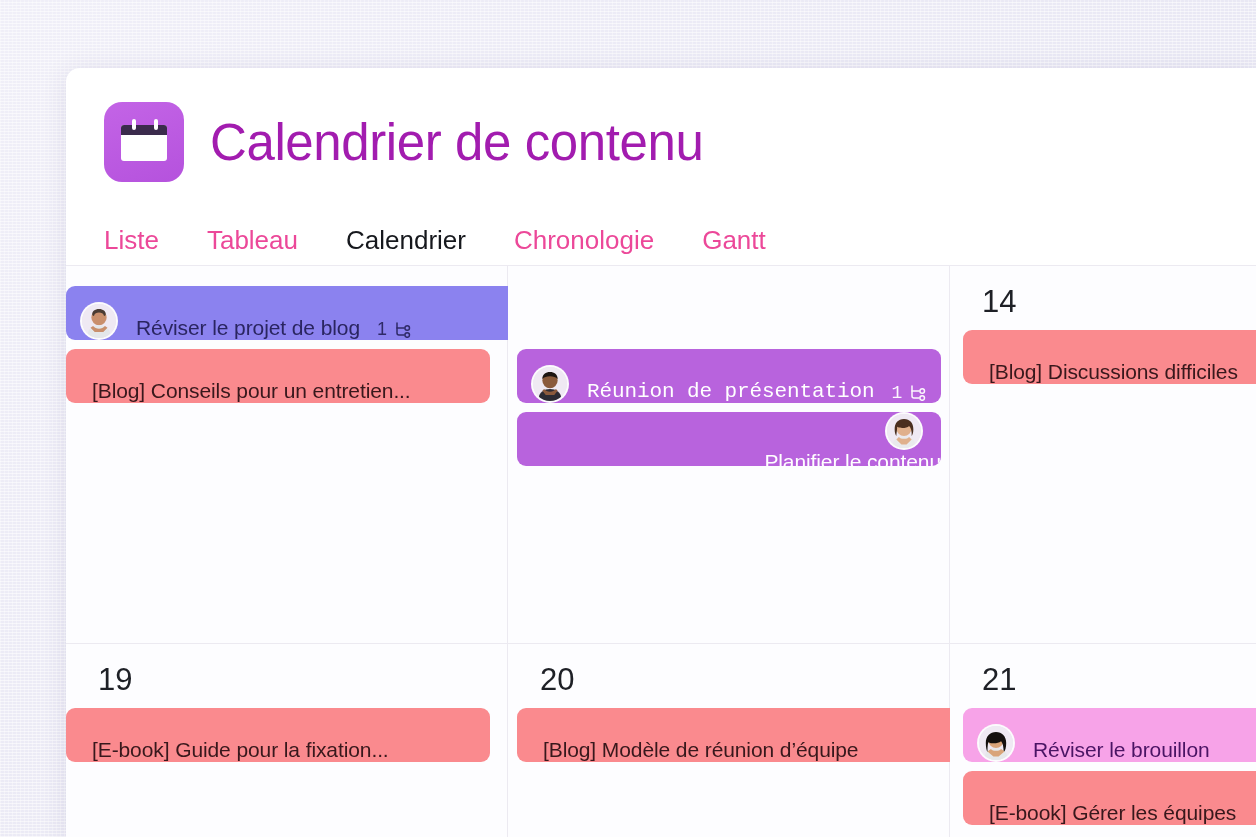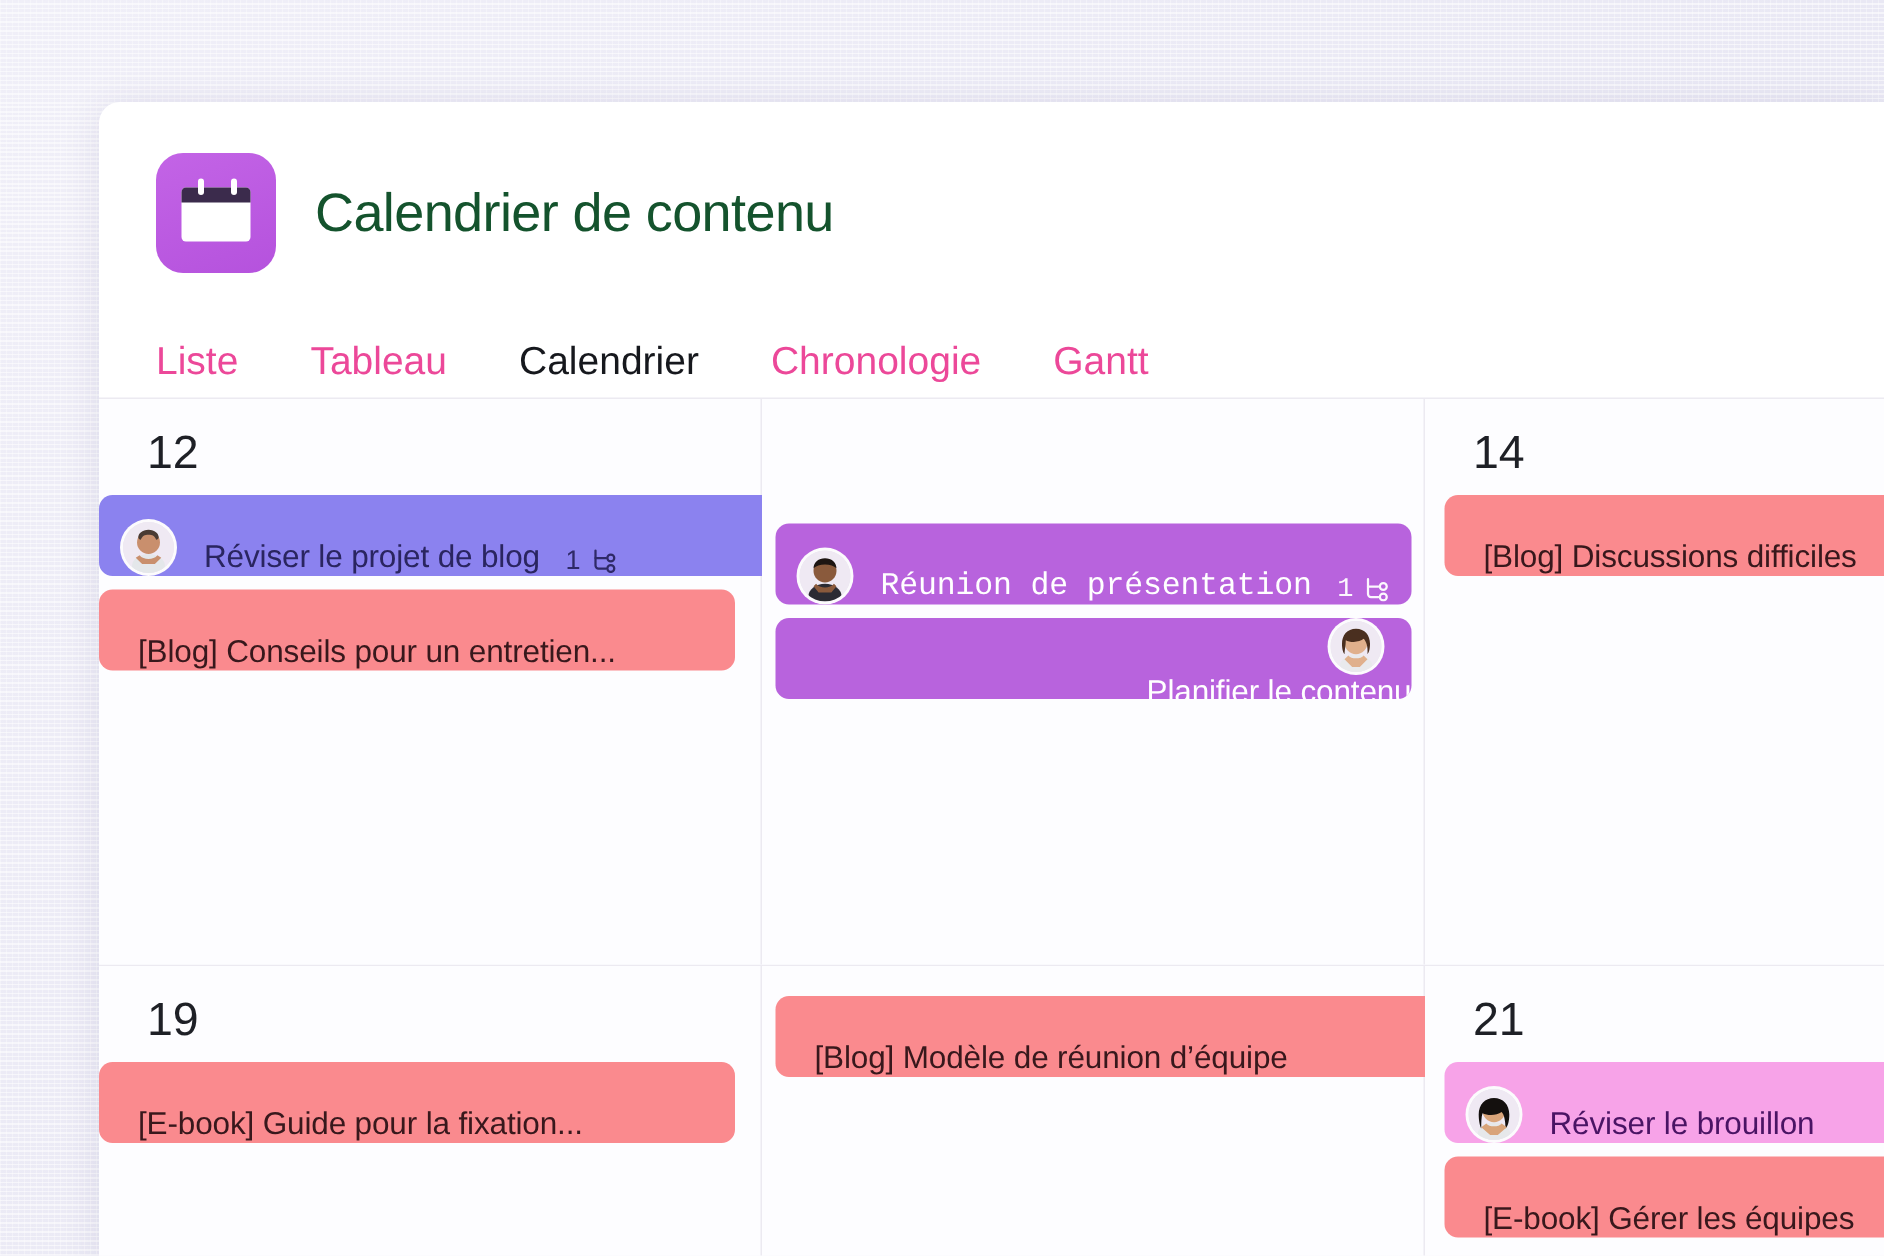--- a/index.html
+++ b/index.html
@@ -83,23 +83,23 @@
     top: 17px;
     width: 4px;
     height: 11px;
     background: #ffffff;
     border-radius: 2px;
   }
   .app-icon .ring.r1 { left: 28px; }
   .app-icon .ring.r2 { left: 50px; }
 
   #page-title {
-    font-size: 36px;
+    font-size: 51px;
     font-weight: 400;
-    color: #14532d;
+    color: #a21caf;
     letter-spacing: -.4px;
     white-space: nowrap;
   }
 
   
   #tabs {
     display: flex;
     align-items: flex-end;
     gap: 48px;
     margin-top: 32px;
@@ -241,21 +241,20 @@
       <div class="tab">Chronologie</div>
       <div class="tab">Gantt</div>
     </div>
   </div>
 
   <div id="calendar-grid">
 
     <div class="cal-row">
 
       <div class="cal-cell col-1">
-        <div class="date-num">12</div>
         <div class="events">
           <div class="event c-periwinkle bleed-right" style="width:873px;">
             <div class="avatar">
               <svg viewBox="0 0 40 40" aria-hidden="true">
                 <rect width="40" height="40" fill="#efe9f3"></rect>
                 <circle cx="20" cy="16" r="9" fill="#c98f6d"></circle>
                 <path d="M20 6c5 0 8 3 8 6 0 1-1 2-2 2-1-3-3-4-6-4s-5 1-6 4c-1 0-2-1-2-2 0-3 3-6 8-6z" fill="#4a3b33"></path>
                 <ellipse cx="20" cy="35" rx="13" ry="10" fill="#e4e7ea"></ellipse>
                 <path d="M13 26c3 4 11 4 14 0l3 2-5 5H15l-5-5z" fill="#c98f6d"></path>
               </svg>
@@ -345,20 +344,21 @@
       <div class="cal-cell col-1">
         <div class="date-num">19</div>
         <div class="events">
           <div class="event plain c-salmon" style="width:424px;">
             <span class="event-title">[E-book] Guide pour la fixation...</span>
           </div>
         </div>
       </div>
 
       <div class="cal-cell col-2">
+        <div class="date-num">20</div>
         <div class="events">
           <div class="event plain c-salmon" style="width:468px;margin-left:9px;">
             <span class="event-title">[Blog] Modèle de réunion d’équipe</span>
           </div>
         </div>
       </div>
 
       <div class="cal-cell col-3">
         <div class="date-num">21</div>
         <div class="events">

